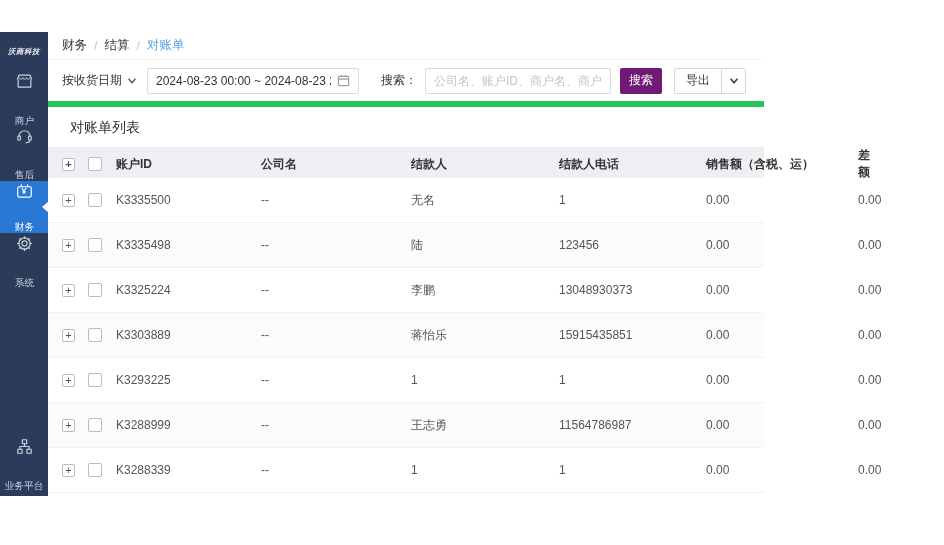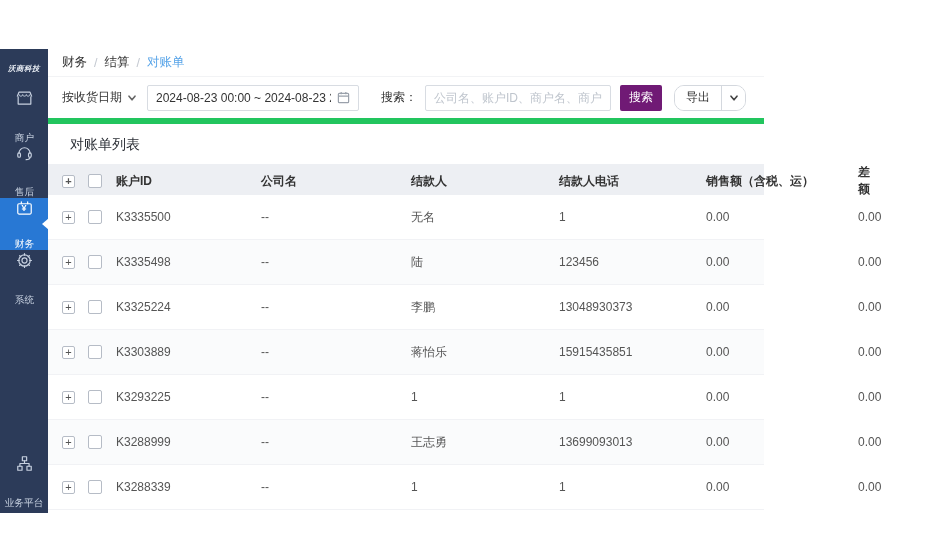--- a/index.html
+++ b/index.html
@@ -1,18 +1,18 @@
 <!DOCTYPE html>
 <html><head>
 <meta charset="utf-8">
 <style>
   * { margin:0; padding:0; box-sizing:border-box; }
   body { background:#fff; font-family:"Liberation Sans", sans-serif; }
   .page { position:relative; width:944px; height:545px; background:#ffffff; overflow:hidden; }
-  .app { position:absolute; top:49px; left:0; width:764px; height:464px; display:flex; }
+  .app { position:absolute; top:32px; left:0; width:764px; height:464px; display:flex; }
 
   
   .sidebar { width:48px; background:#2c3b59; display:flex; flex-direction:column; align-items:stretch; flex-shrink:0; }
   .logo { height:40px; display:flex; align-items:center; justify-content:center;
           color:#e8edf4; font-size:7.5px; font-style:italic; font-weight:bold; letter-spacing:.5px; }
   .nav-item { position:relative; height:52px; margin:1px 0; display:flex; flex-direction:column;
               align-items:center; justify-content:center; gap:20px; color:#c7d1e0; cursor:pointer; }
   .nav-item .lbl { font-size:10.5px; line-height:11px; white-space:nowrap; transform:scale(.92); }
   .nav-item svg { width:19px; height:19px; stroke:currentColor; fill:none; stroke-width:1.5;
                   stroke-linecap:round; stroke-linejoin:round; }
@@ -39,21 +39,21 @@
   .date-box { margin-left:10px; width:212px; height:26px; border:1px solid #d8dce2; border-radius:2px;
               display:flex; align-items:center; padding:0 8px; gap:6px; }
   .date-box input { border:none; outline:none; flex:1; font-size:12px; color:#333; font-family:inherit; background:transparent; }
   .cal-ic { width:13px; height:13px; stroke:#9aa1ab; fill:none; stroke-width:1.3; flex-shrink:0; }
   .search-label { margin-left:22px; font-size:12px; color:#333; }
   .search-input { margin-left:8px; width:186px; height:26px; border:1px solid #d8dce2; border-radius:2px;
                   padding:0 8px; font-size:12px; color:#333; outline:none; font-family:inherit; }
   .search-input::placeholder { color:#bfc5cd; }
   .btn-primary { margin-left:9px; height:26px; padding:0 9px; background:#701a75; color:#fff; border:none;
                  border-radius:2px; font-size:12px; cursor:pointer; font-family:inherit; }
-  .export-group { margin-left:12px; height:26px; display:flex; border:1px solid #d4d8de; border-radius:10px; overflow:hidden; }
+  .export-group { margin-left:12px; height:26px; display:flex; border:1px solid #d4d8de; border-radius:2px; overflow:hidden; }
   .export-main { padding:0 11px; display:flex; align-items:center; font-size:12px; color:#333; background:#fff; cursor:pointer; }
   .export-caret { width:24px; display:flex; align-items:center; justify-content:center;
                   border-left:1px solid #d4d8de; background:#fff; cursor:pointer; }
   .export-caret svg { width:10px; height:10px; stroke:#444; fill:none; stroke-width:1.6; stroke-linecap:round; stroke-linejoin:round; }
 
   .list-title { padding:12px 22px 10px; font-size:14px; color:#2b2f36; font-weight:500; }
 
   .grid-row { display:grid; grid-template-columns:26px 28px 145px 150px 148px 147px 152px 1fr;
               align-items:center; padding-left:14px; }
   .thead { height:31px; background:#edeff3; font-size:12px; color:#333; font-weight:bold; }
@@ -237,21 +237,21 @@
     <span>0.00</span>
     <span>0.00</span>
   </div>
 
   <div class="grid-row trow">
     <span class="expand-box">+</span>
     <span class="cb"></span>
     <span>K3288999</span>
     <span>--</span>
     <span>王志勇</span>
-    <span>13699093013</span>
+    <span>11564786987</span>
     <span>0.00</span>
     <span>0.00</span>
   </div>
 
   <div class="grid-row trow">
     <span class="expand-box">+</span>
     <span class="cb"></span>
     <span>K3288339</span>
     <span>--</span>
     <span>1</span>

